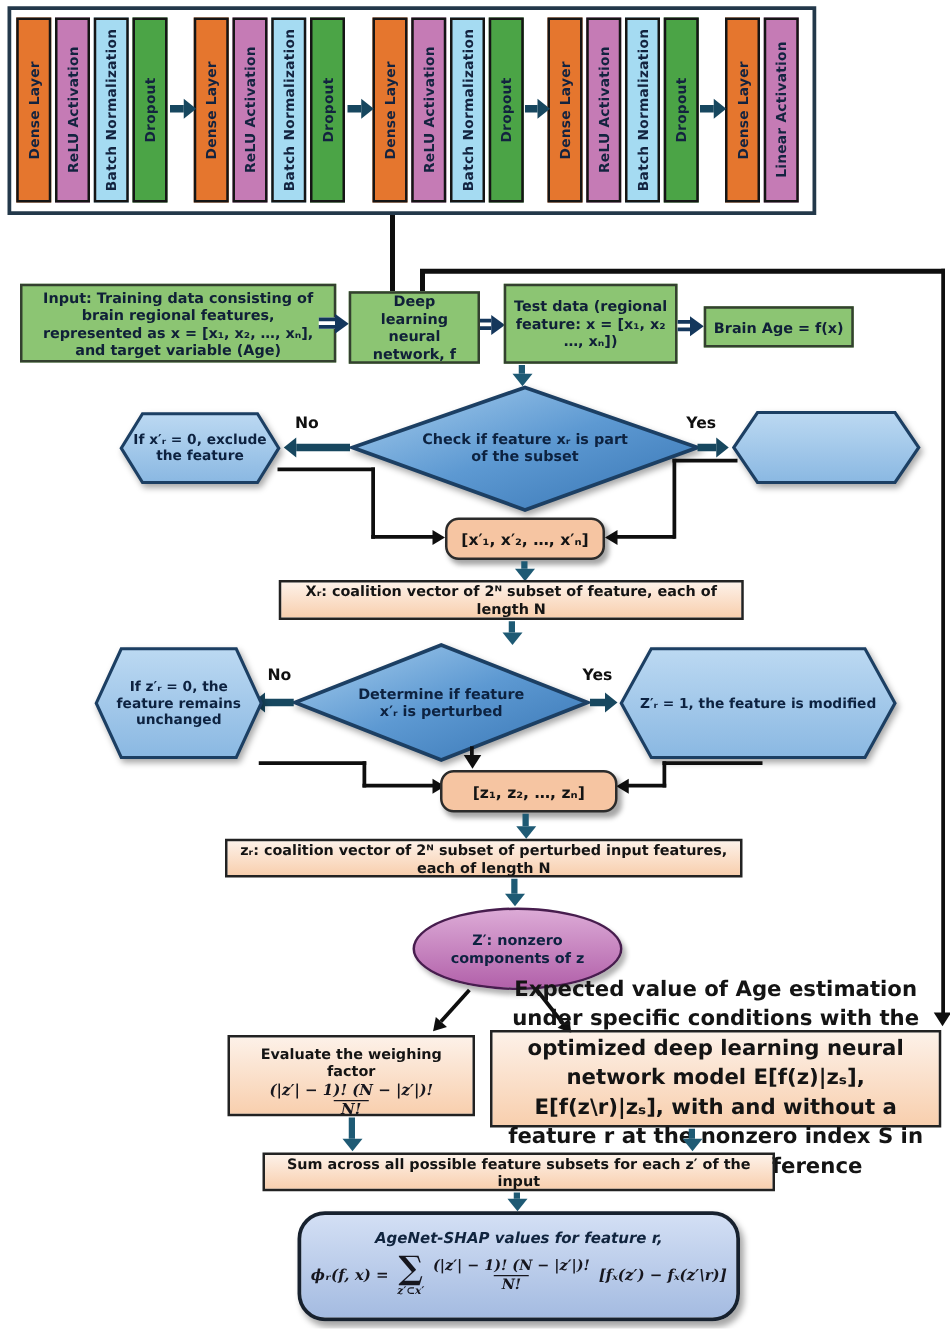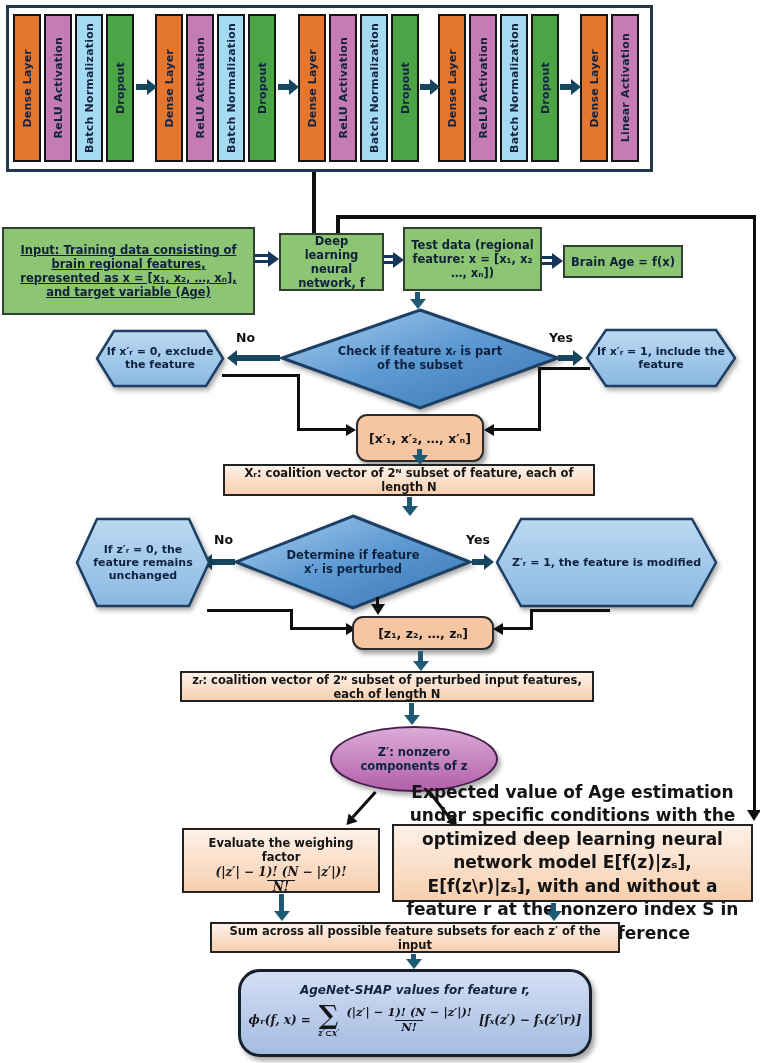--- a/index.html
+++ b/index.html
@@ -141,21 +141,21 @@
   <div class="abs navyh hr" style="left:420px;top:84px;width:10px;"></div>
   <div class="abs navyh hr" style="left:560px;top:84px;width:11px;"></div>
 
   <div class="abs blkv" style="left:312px;top:172px;height:61px;width:3.5px;"></div>
 
   <div class="abs blkv" style="left:336px;top:216px;height:17px;width:3.5px;"></div>
   <div class="abs blkh" style="left:336px;top:215px;width:420px;height:3.5px;"></div>
   <div class="abs blkv" style="left:752.5px;top:215px;height:597px;width:3.5px;"></div>
   <div class="abs bhead-d" style="left:747px;top:810px;"></div>
 
-  <div class="abs gbox" style="left:2px;top:227px;width:253px;height:88px;text-decoration:underline;">
+  <div class="abs gbox" style="left:16px;top:227px;width:253px;height:63px;">
     <span>Input: Training data consisting of brain regional features, represented as x = [x₁, x₂, …, xₙ], and target variable (Age)</span>
     </div>
   <div class="abs dbl" style="left:255px;top:254px;width:13px;"></div>
   <div class="abs gbox" style="left:279px;top:233px;width:105px;height:58px;">
     <span>Deep learning neural network, f</span>
     </div>
   <div class="abs dbl" style="left:384px;top:255px;width:9px;"></div>
   <div class="abs gbox" style="left:403px;top:227px;width:139px;height:64px;">
     <span>Test data (regional feature: x = [x₁, x₂ …, xₙ])</span>
     </div>
@@ -176,32 +176,31 @@
   <svg class="abs shape" style="left:95px;top:329px;" width="130" height="59">
     <polygon points="19,2 111,2 128,29.5 111,57 19,57 2,29.5" fill="url(#hg)" stroke="#1c3f63" stroke-width="2.5"></polygon>
   </svg>
   <div class="abs otext" style="left:100px;top:336px;width:120px;height:44px;font-size:11px;">If x′ᵣ = 0, exclude the feature</div>
 
   <div class="abs lbl" style="left:549px;top:330px;">Yes</div>
   <div class="abs navyh hr" style="left:558px;top:355px;width:15px;"></div>
   <svg class="abs shape" style="left:585px;top:328px;" width="152" height="60">
     <polygon points="21,2 131,2 150,30 131,58 21,58 2,30" fill="url(#hg)" stroke="#1c3f63" stroke-width="2.5"></polygon>
   </svg>
-  <div class="abs otext" style="left:592px;top:336px;width:138px;height:44px;font-size:11px;">If x′ᵣ = 1, include the feature</div>
 
   <div class="abs blkh" style="left:222px;top:374px;width:78px;"></div>
   <div class="abs blkv" style="left:297px;top:374px;height:57px;"></div>
   <div class="abs blkh" style="left:297px;top:428px;width:50px;"></div>
   <div class="abs bhead-r" style="left:346px;top:423.5px;"></div>
   <div class="abs blkh" style="left:538px;top:367px;width:52px;"></div>
   <div class="abs blkv" style="left:538px;top:367px;height:64px;"></div>
   <div class="abs blkh" style="left:490px;top:428px;width:50px;"></div>
   <div class="abs bhead-l" style="left:484px;top:423.5px;"></div>
 
-  <div class="abs pround" style="left:356px;top:414px;width:128px;height:48px;">
+  <div class="abs pround" style="left:356px;top:414px;width:128px;height:34px;">
     <span>[x′₁, x′₂, …, x′ₙ]</span>
     </div>
 
   <div class="abs tealv" style="left:417px;top:449px;height:6px;"></div>
   <div class="abs pwide" style="left:223px;top:464px;width:372px;height:32px;">
     <span>Xᵣ: coalition vector of 2ᴺ subset of feature, each of length N</span>
     </div>
   <div class="abs tealv" style="left:407px;top:497px;height:9px;"></div>
 
   <svg class="abs shape" style="left:233px;top:513px;" width="241" height="99">

